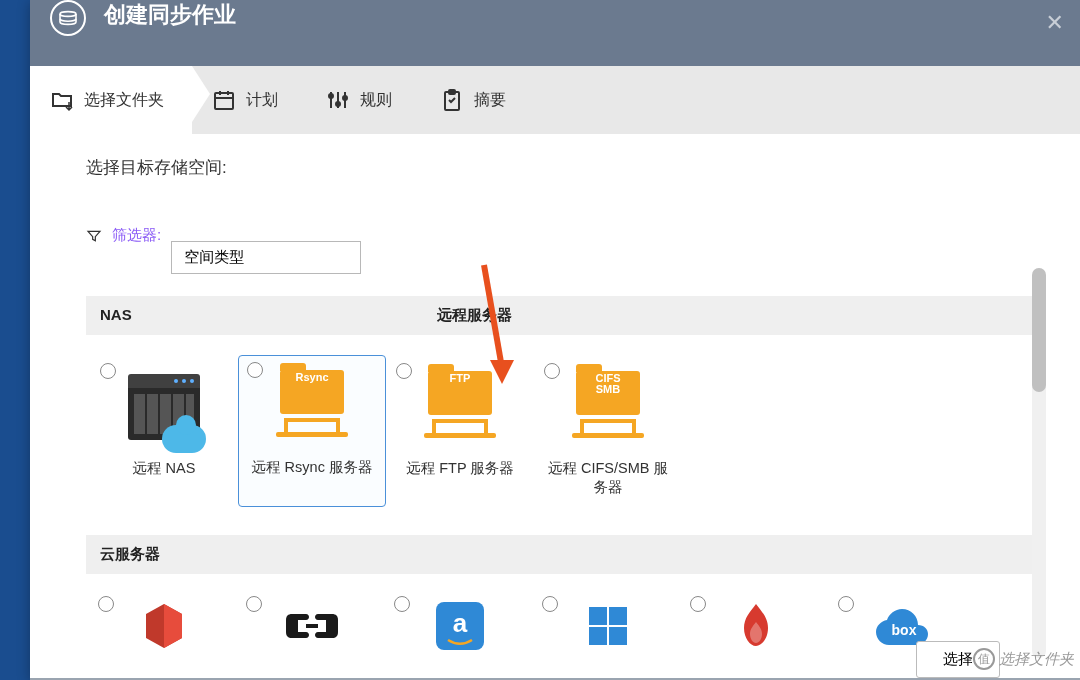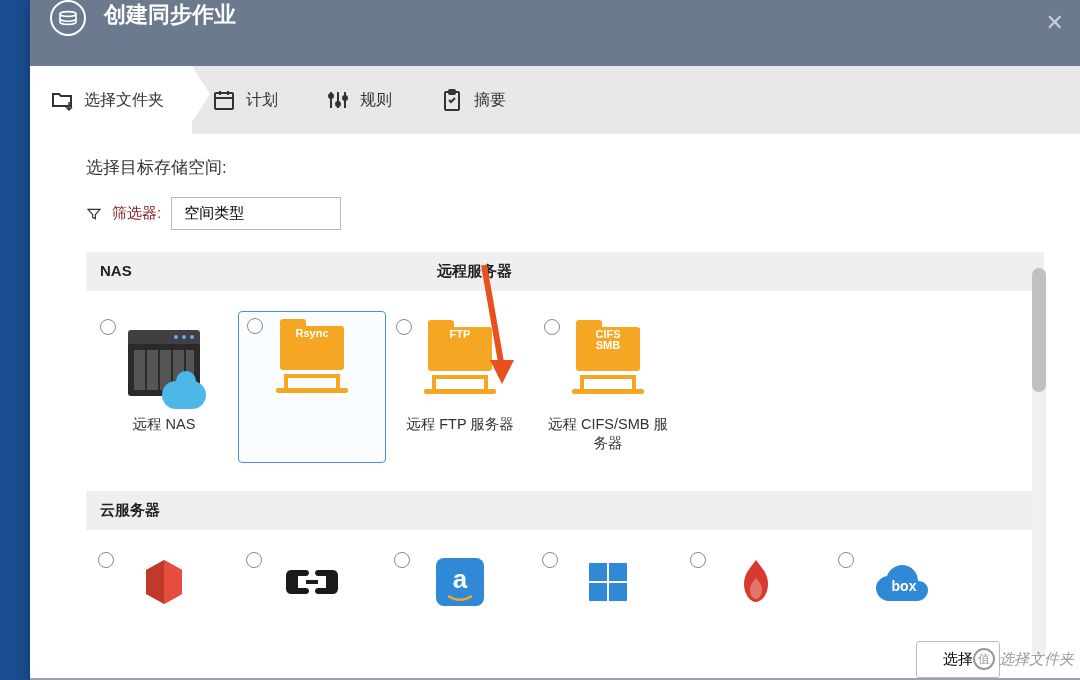--- a/index.html
+++ b/index.html
@@ -93,28 +93,29 @@
       color: #333;
       margin-bottom: 18px;
     }
     .filter-row {
       display: flex;
       align-items: center;
       gap: 10px;
       margin-bottom: 22px;
     }
     .filter-row svg { width: 16px; height: 16px; }
-    .filter-label { font-size: 15px; color: #7f1d1d; }
+    .filter-label { font-size: 15px; color: #8b5cf6; }
     .filter-select {
       border: 1px solid #b8b8b8;
       padding: 6px 12px;
-      width: 170px;
+      width: 190px;
       font-size: 15px;
       background: #fff;
       cursor: pointer;
+      margin-top: 44px;
     }
     .group-header {
       background: #efefef;
       padding: 10px 14px;
       margin-bottom: 20px;
       display: flex;
       gap: 42px;
     }
     .group-header span {
       font-weight: 700;
@@ -379,20 +380,21 @@
         <div class="radio"></div>
         <div class="icon-box">
           <div class="server-folder">
               <div class="folder">
                 <div class="badge">Rsync</div>
               </div>
               <div class="stand"></div>
               <div class="base"></div>
             </div>
         </div>
+        <div class="label">远程 Rsync 服务器</div>
       </div>
       <div class="option">
         <div class="radio"></div>
         <div class="icon-box">
           <div class="server-folder">
               <div class="folder">
                 <div class="badge">FTP</div>
               </div>
               <div class="stand"></div>
               <div class="base"></div>

